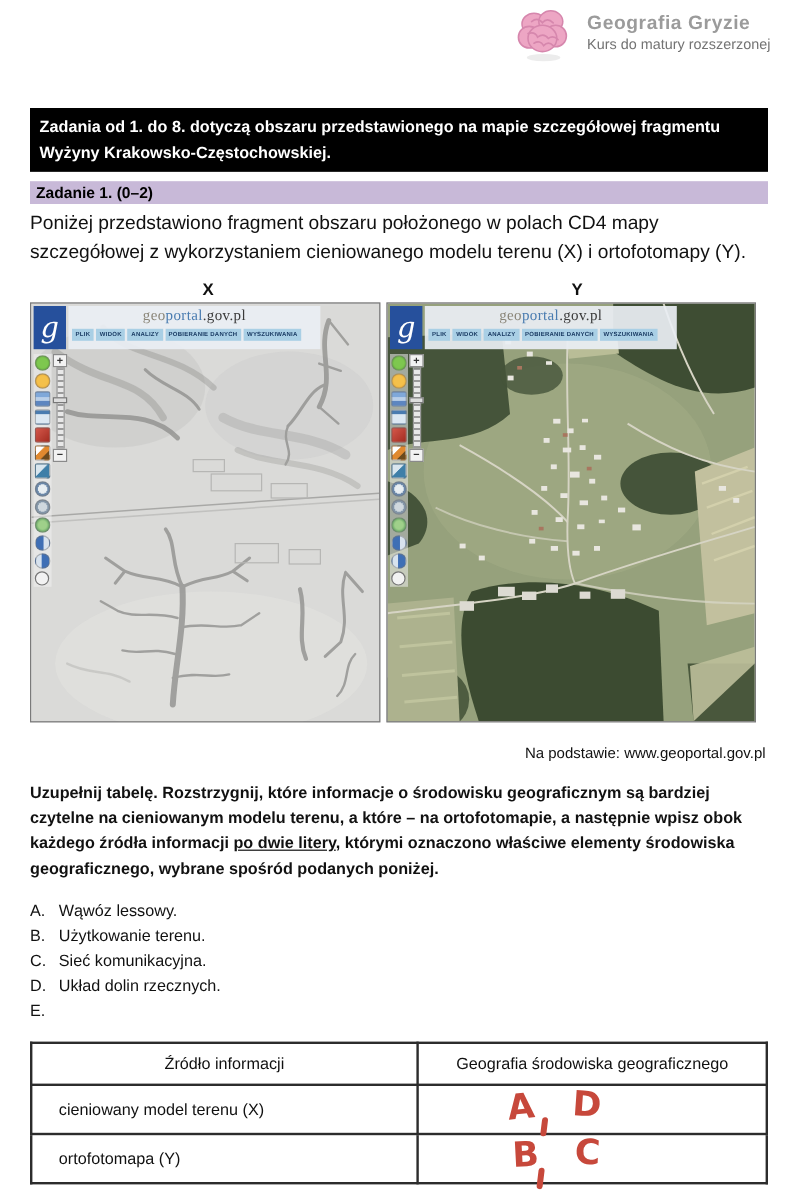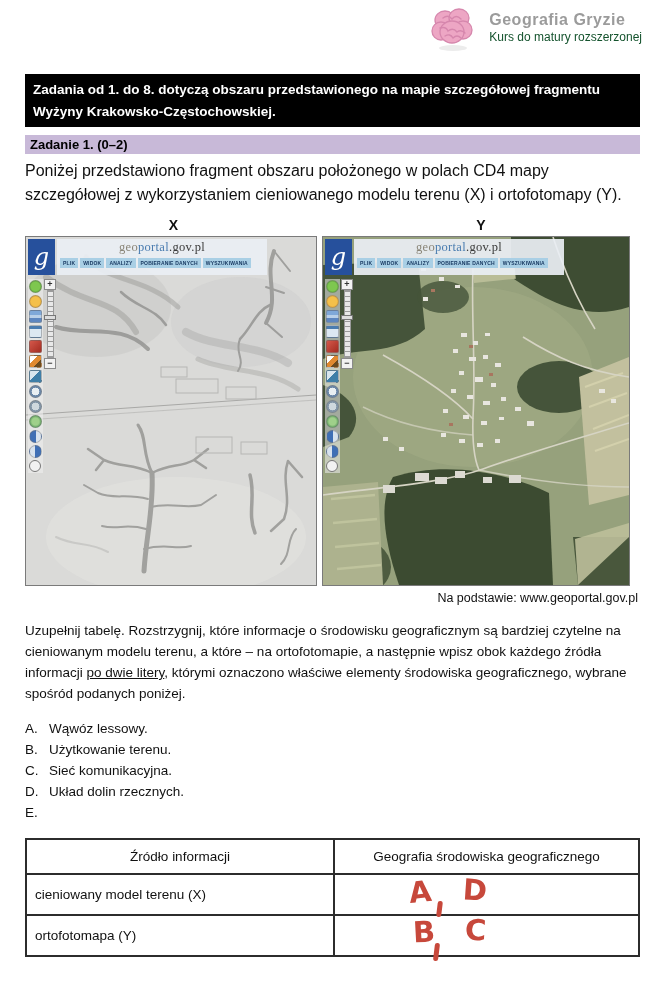--- a/index.html
+++ b/index.html
@@ -1,27 +1,27 @@
 <!DOCTYPE html>
 <html><head>
 <meta charset="utf-8">
 <style>
   html,body{margin:0;padding:0;}
   body{
     width:664px;height:995px;background:#ffffff;position:relative;
     font-family:"Liberation Sans","DejaVu Sans",sans-serif;color:#111;
     overflow:hidden;
   }
-  .content{position:absolute;left:25px;top:0;width:615px;}
+  .content{position:absolute;left:25px;top:16px;width:615px;}
 
   
   .logo{position:absolute;top:4px;right:22px;display:flex;align-items:center;gap:10px;}
   .logo-text{display:flex;flex-direction:column;line-height:1.15;}
   .logo-title{font-size:16px;font-weight:bold;color:#9b9b9b;letter-spacing:.5px;}
-  .logo-sub{font-size:12px;color:#14532d;margin-top:2px;}
+  .logo-sub{font-size:12px;color:#737373;margin-top:2px;}
 
   
   .black-banner{
     margin-top:74px;background:#000;color:#fff;font-weight:bold;
     font-size:13.5px;line-height:1.6;padding:4px 7px;border:1px solid #000;
   }
   .task-banner{
     margin-top:8px;background:#c8b9d8;color:#000;font-weight:bold;
     font-size:13px;padding:2px 5px;
   }
@@ -87,38 +87,38 @@
   .sl-track{
     width:5px;height:66px;margin:0 auto;
     background:repeating-linear-gradient(180deg,#9a9a9a 0 1px,#e8e8e8 1px 5px);
     border:1px solid #9a9a9a;
   }
   .sl-handle{
     position:absolute;left:0;top:36px;width:12px;height:5px;background:#ddd;
     border:1px solid #777;box-sizing:border-box;
   }
 
-  .source{font-size:12.5px;text-align:right;margin-top:5px;padding-right:2px;}
+  .source{font-size:12.5px;text-align:right;margin-top:19px;padding-right:2px;}
 
   
-  .instruction{font-size:13.5px;font-weight:normal;line-height:1.55;margin-top:16px;}
+  .instruction{font-size:13.5px;font-weight:bold;line-height:1.55;margin-top:16px;}
   .instruction .ul{text-decoration:underline;}
   .options{margin-top:13px;font-size:13.5px;}
   .opt{display:flex;line-height:21px;}
   .opt .letter{width:24px;flex:0 0 24px;}
 
   
   table.ans{
     width:100%;border-collapse:collapse;margin-top:15px;
   }
   table.ans td,table.ans th{
     border:2px solid #2c2c2c;font-size:13.5px;font-weight:normal;
   }
   th.c1,th.c2{height:31px;text-align:center;}
-  td.c1{width:297px;height:37px;padding-left:8px;}
+  td.c1{width:297px;height:37px;padding-left:22px;}
   td.c2{position:relative;}
   .hand{
     position:absolute;color:#c7483b;font-size:29px;line-height:1;
     font-family:"DejaVu Sans",sans-serif;font-weight:600;
   }
   .dash{
     position:absolute;width:5px;height:16px;background:#c7483b;border-radius:3px;
     transform:rotate(7deg);z-index:5;
   }
 </style>

